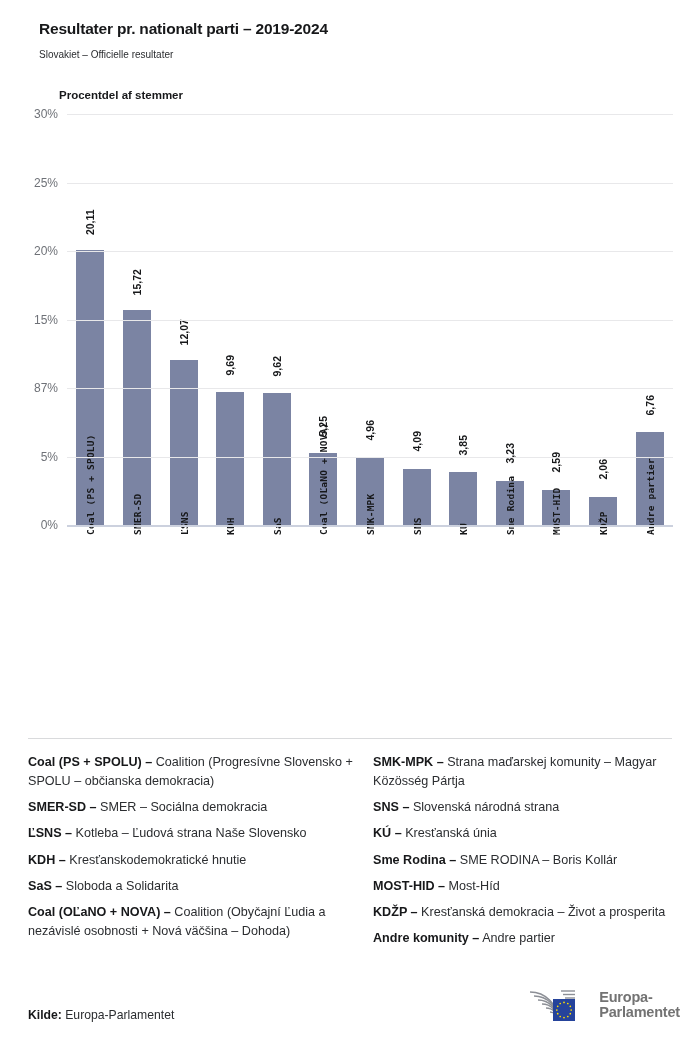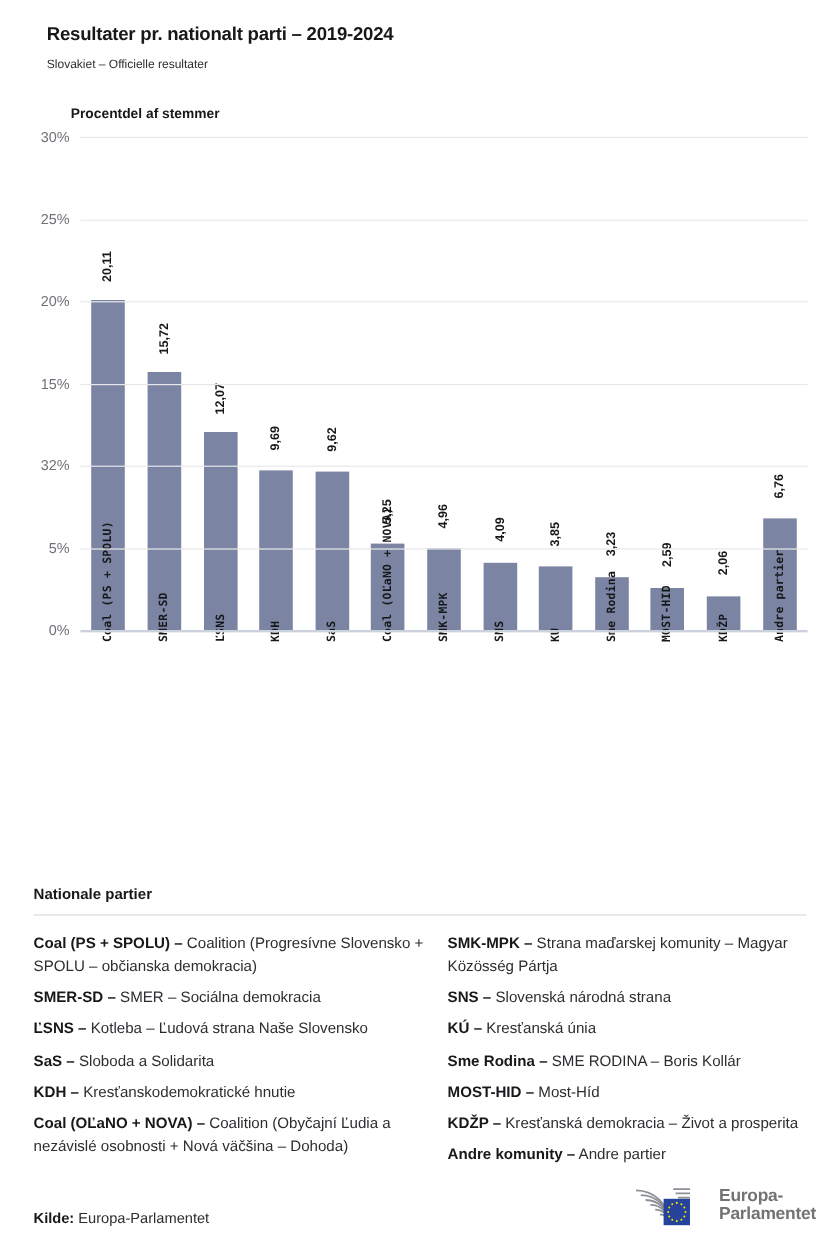--- a/index.html
+++ b/index.html
@@ -252,42 +252,41 @@
           <div class="bar" style="height: 92.612px; background: rgb(123, 132, 163);"></div>
           <div class="bar-value" style="bottom: 114.612px;">6,76</div>
           <div class="xlabel">Andre partier</div>
         </div>
       </div>
   <div class="gridline base" style="top: 411px;"></div>
       <div class="ytick" style="top: 411px;">0%</div>
       <div class="gridline" style="top: 342.5px;"></div>
       <div class="ytick" style="top: 342.5px;">5%</div>
       <div class="gridline" style="top: 274px;"></div>
-      <div class="ytick" style="top: 274px;">32%</div>
+      <div class="ytick" style="top: 274px;">87%</div>
       <div class="gridline" style="top: 205.5px;"></div>
       <div class="ytick" style="top: 205.5px;">15%</div>
       <div class="gridline" style="top: 137px;"></div>
       <div class="ytick" style="top: 137px;">20%</div>
       <div class="gridline" style="top: 68.5px;"></div>
       <div class="ytick" style="top: 68.5px;">25%</div>
       <div class="gridline" style="top: 0px;"></div>
       <div class="ytick" style="top: 0px;">30%</div>
     </div>
 </div>
 
 <div class="legend">
-  <div class="legend-title">Nationale partier</div>
   <div class="legend-rule"></div>
   <div class="legend-cols">
     <div class="legend-col" id="legend-left">
         <div class="legend-item"><b>Coal (PS + SPOLU) –</b><span> Coalition (Progresívne Slovensko + SPOLU – občianska demokracia)</span></div>
         <div class="legend-item"><b>SMER-SD –</b><span> SMER – Sociálna demokracia</span></div>
         <div class="legend-item"><b>ĽSNS –</b><span> Kotleba – Ľudová strana Naše Slovensko</span></div>
+        <div class="legend-item"><b>KDH –</b><span> Kresťanskodemokratické hnutie</span></div>
         <div class="legend-item"><b>SaS –</b><span> Sloboda a Solidarita</span></div>
-        <div class="legend-item"><b>KDH –</b><span> Kresťanskodemokratické hnutie</span></div>
         <div class="legend-item"><b>Coal (OĽaNO + NOVA) –</b><span> Coalition (Obyčajní Ľudia a nezávislé osobnosti + Nová väčšina – Dohoda)</span></div>
       </div>
     <div class="legend-col" id="legend-right">
         <div class="legend-item"><b>SMK-MPK –</b><span> Strana maďarskej komunity – Magyar Közösség Pártja</span></div>
         <div class="legend-item"><b>SNS –</b><span> Slovenská národná strana</span></div>
         <div class="legend-item"><b>KÚ –</b><span> Kresťanská únia</span></div>
         <div class="legend-item"><b>Sme Rodina –</b><span> SME RODINA – Boris Kollár</span></div>
         <div class="legend-item"><b>MOST-HID –</b><span> Most-Híd</span></div>
         <div class="legend-item"><b>KDŽP –</b><span> Kresťanská demokracia – Život a prosperita</span></div>
         <div class="legend-item"><b>Andre komunity –</b><span> Andre partier</span></div>

